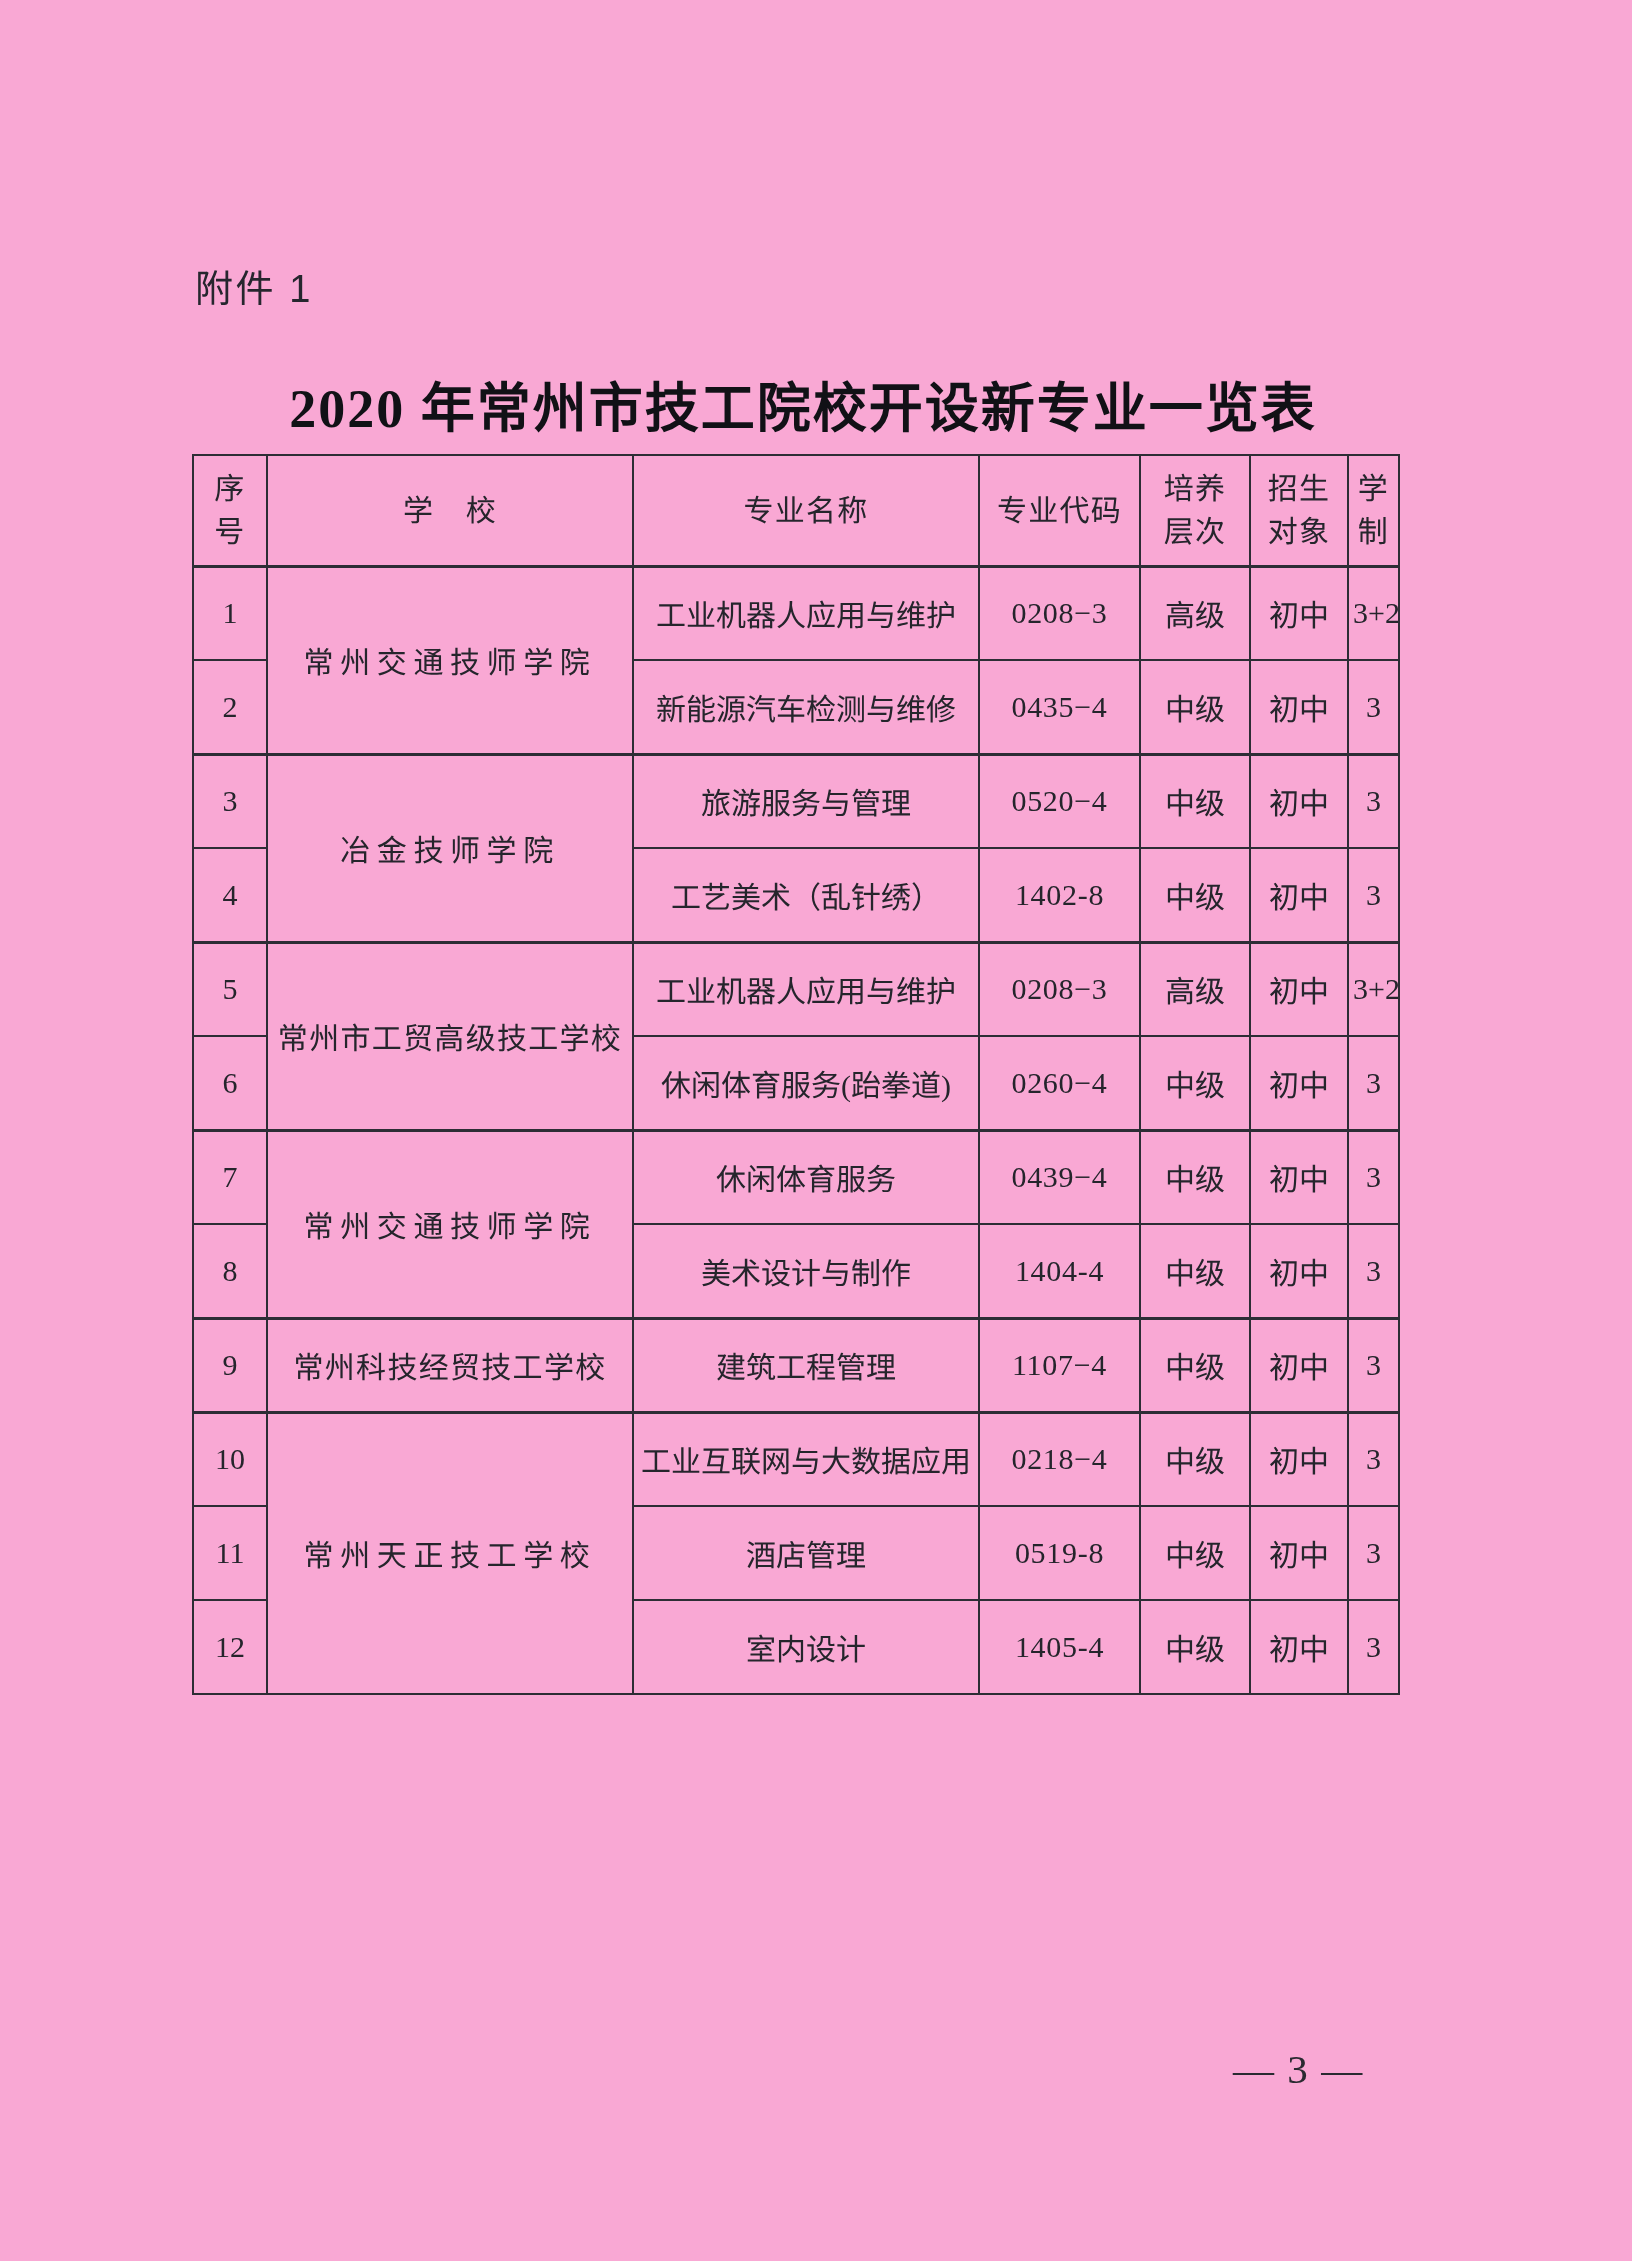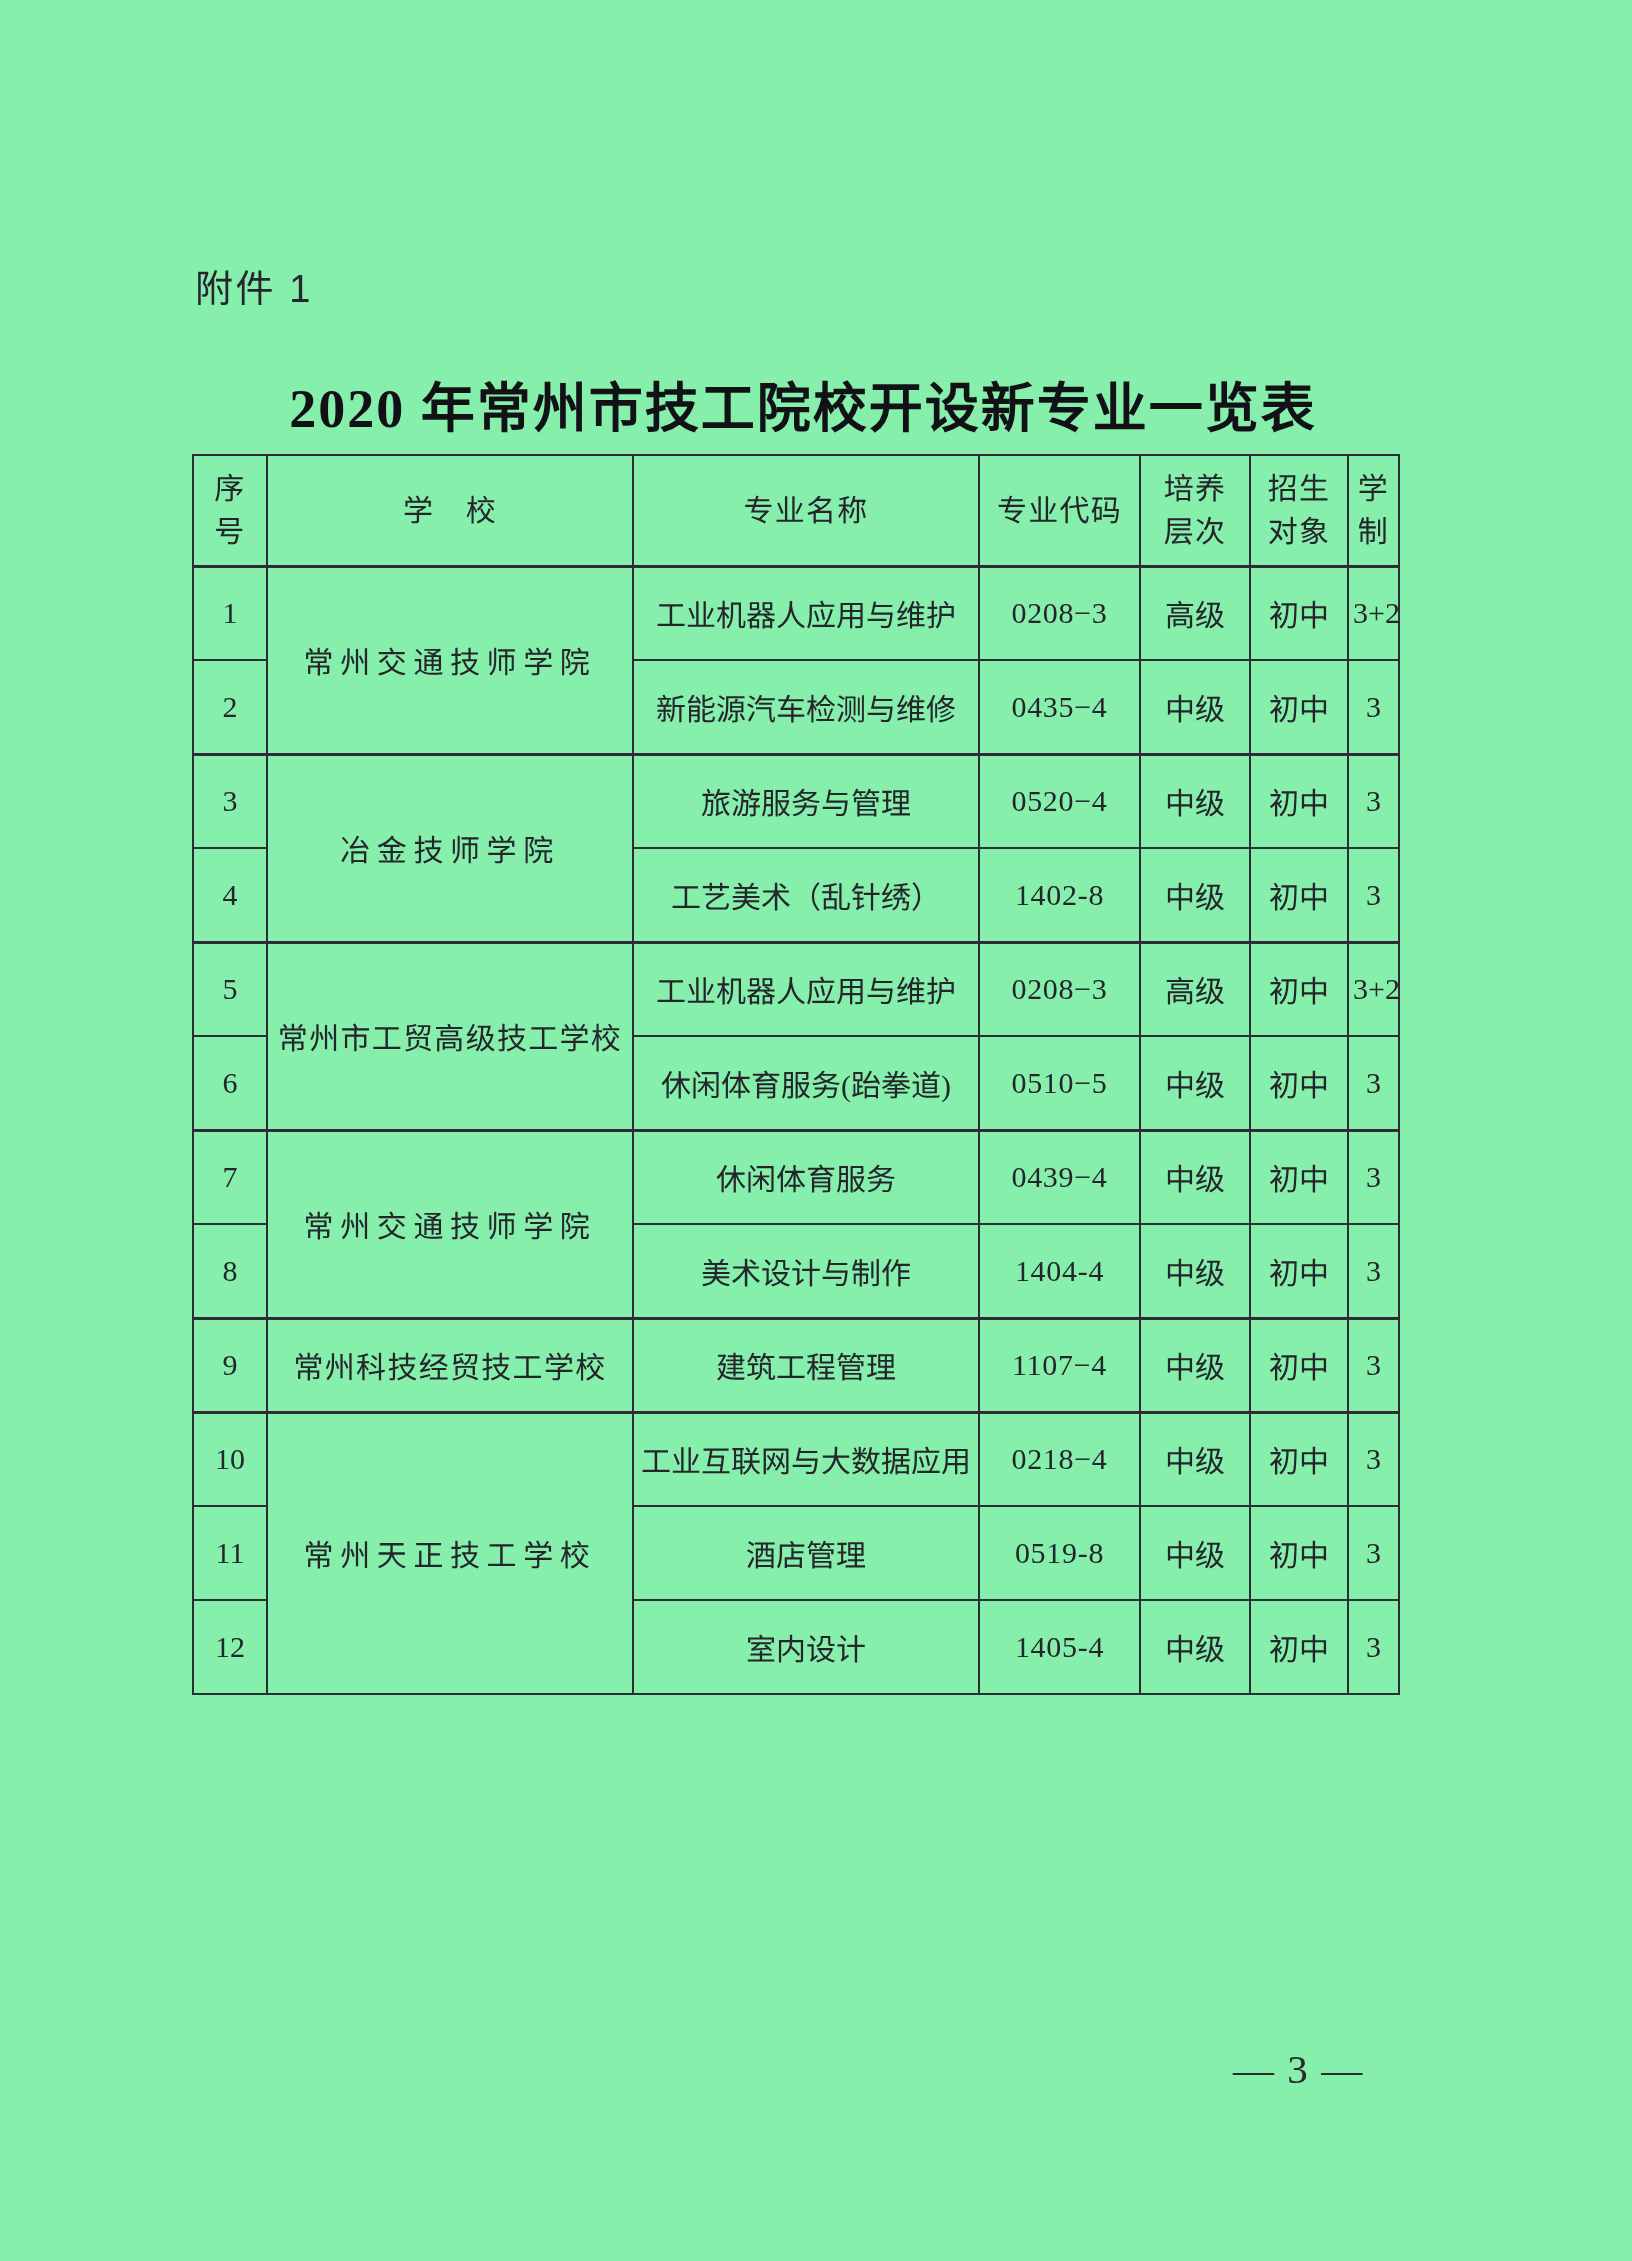--- a/index.html
+++ b/index.html
@@ -1,20 +1,20 @@
 <!DOCTYPE html>
 <html lang="zh-CN" style="font-size:10.5px"><head>
 <meta charset="utf-8">
 <style>
   html,body{margin:0;padding:0;background:#ffffff;}
   .page{
     position:relative;
     width:1632px;
     height:2261px;
-    background:#86efac;
+    background:#f9a8d4;
     font-family:"Liberation Serif","DejaVu Serif",serif;
     color:#22222a;
     overflow:hidden;
   }
   .attachment{
     position:absolute;
     left:195px;
     top:258px;
     font-family:"Liberation Sans","DejaVu Sans",sans-serif;
     font-size:38px;
@@ -151,21 +151,21 @@
           <td rowspan="2" class="school tight">常州市工贸高级技工学校</td>
           <td>工业机器人应用与维护</td>
           <td class="code">0208−3</td>
           <td>高级</td>
           <td>初中</td>
           <td>3+2</td>
         </tr>
         <tr>
           <td>6</td>
           <td>休闲体育服务(跆拳道)</td>
-          <td class="code">0510−5</td>
+          <td class="code">0260−4</td>
           <td>中级</td>
           <td>初中</td>
           <td>3</td>
         </tr>
         <tr class="group-start">
           <td>7</td>
           <td rowspan="2" class="school">常州交通技师学院</td>
           <td>休闲体育服务</td>
           <td class="code">0439−4</td>
           <td>中级</td>

